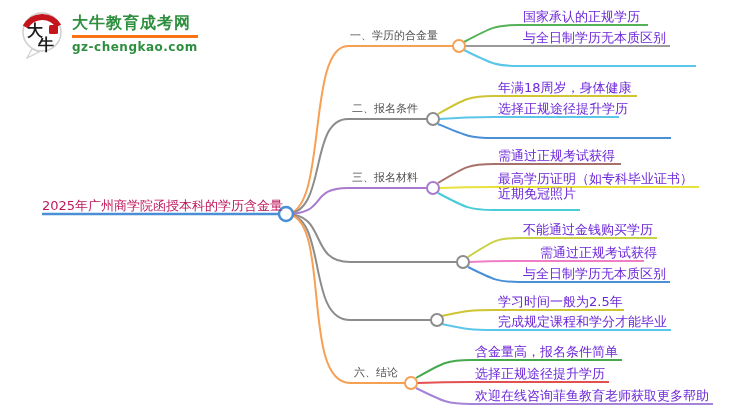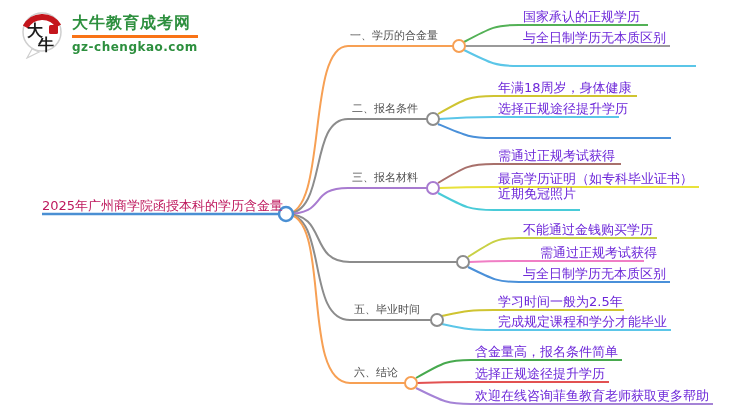--- a/index.html
+++ b/index.html
@@ -81,21 +81,20 @@
       <div class="brand-name">大牛教育成考网</div>
       <div class="brand-domain">gz-chengkao.com</div>
     </div>
   </div>
 
   <div class="txt center-label" style="left:42px; top:197px">2025年广州商学院函授本科的学历含金量</div>
 
   <div class="txt b-label" style="left:350px; top:28px">一、学历的合金量</div>
   <div class="txt b-label" style="left:352px; top:101px">二、报名条件</div>
   <div class="txt b-label" style="left:352px; top:170px">三、报名材料</div>
-  <div class="txt b-label" style="left:354px; top:302px">五、毕业时间</div>
   <div class="txt b-label" style="left:354px; top:365px">六、结论</div>
 
   <div class="txt leaf" style="left:523px; top:8px">国家承认的正规学历</div>
   <div class="txt leaf" style="left:523px; top:29px">与全日制学历无本质区别</div>
 
   <div class="txt leaf" style="left:498px; top:79px">年满18周岁，身体健康</div>
   <div class="txt leaf" style="left:498px; top:100px">选择正规途径提升学历</div>
 
   <div class="txt leaf" style="left:498px; top:147px">需通过正规考试获得</div>
   <div class="txt leaf" style="left:498px; top:170px">最高学历证明（如专科毕业证书）</div>

